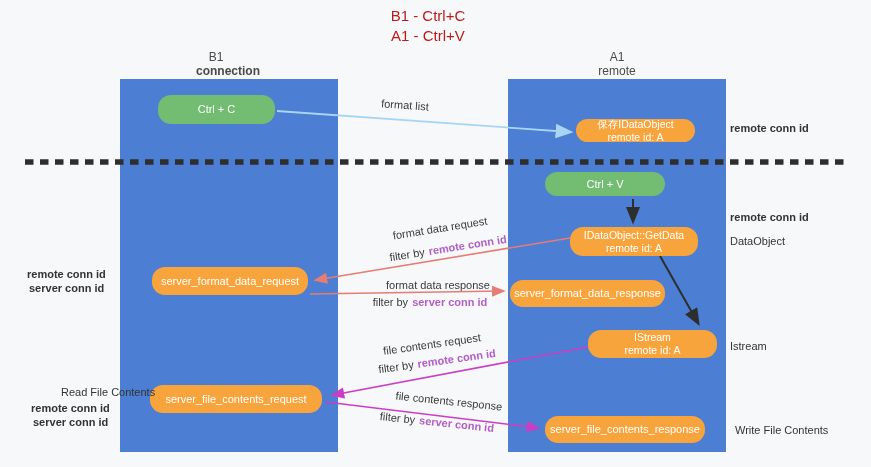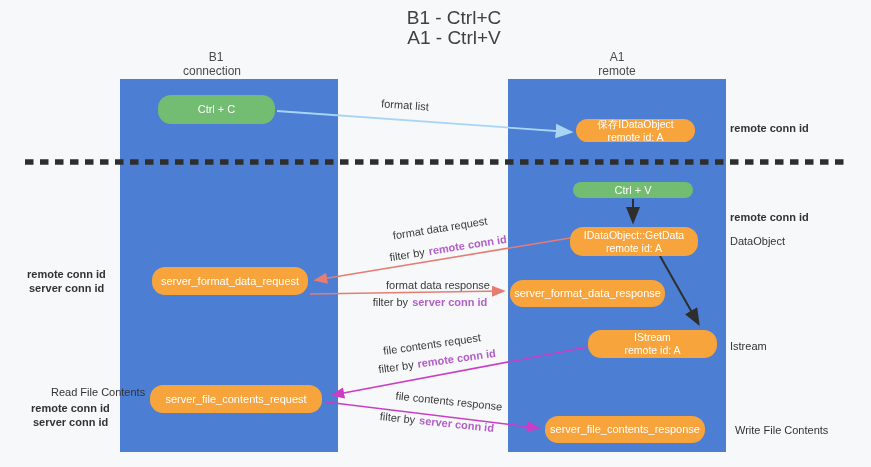--- a/index.html
+++ b/index.html
@@ -4,22 +4,22 @@
 <style>
   html,body{margin:0;padding:0;background:#f7f8f9;}
   #canvas{
     position:relative;width:871px;height:467px;overflow:hidden;
     background:#f7f8f9;
     font-family:"Liberation Sans", sans-serif;
     color:#3c3c3c;
   }
   .abs{position:absolute;}
   .title-line{
-    left:454px;transform:translateX(-50%);
-    font-size:19px;color:#404040;white-space:nowrap;
+    left:428px;transform:translateX(-50%);
+    font-size:15px;color:#b91c1c;white-space:nowrap;
   }
   .col-header{
     transform:translateX(-50%);
     font-size:12px;color:#4a4a4a;white-space:nowrap;text-align:center;
   }
   .column{
     background:#4c7ed3;
   }
   .box{
     display:flex;flex-direction:column;align-items:center;justify-content:center;
@@ -40,21 +40,21 @@
 </style>
 </head>
 <body>
 
 <div id="canvas">
 
   <div class="abs title-line" style="top:7px;">B1 - Ctrl+C</div>
   <div class="abs title-line" style="top:27px;">A1 - Ctrl+V</div>
 
   <div class="abs col-header" style="left:216px;top:50px;">B1</div>
-  <div class="abs col-header" style="left:212px;top:64px;">connection</div>
+  <div class="abs col-header" style="left:228px;top:64px;font-weight:bold;">connection</div>
   <div class="abs col-header" style="left:617px;top:50px;">A1</div>
   <div class="abs col-header" style="left:617px;top:64px;">remote</div>
 
   <div class="abs column" style="left:120px;top:79px;width:218px;height:373px;"></div>
   <div class="abs column" style="left:508px;top:79px;width:218px;height:373px;"></div>
 
   <svg width="871" height="467">
     <defs>
       <marker id="m-blue" viewBox="0 0 10 8" refX="8" refY="4" markerWidth="10" markerHeight="8" orient="auto">
           <path d="M0,0 L10,4 L0,8 z" fill="#a9d5f5"></path>
@@ -83,21 +83,21 @@
 
   <div class="abs box green" style="left:158px;top:95px;width:117px;height:29px;">
     <div>Ctrl + C</div>
   </div>
 
   <div class="abs box orange" style="left:576px;top:119px;width:119px;height:23px;">
     <div class="l2">保存IDataObject</div>
     <div class="l2">remote id: A</div>
   </div>
 
-  <div class="abs box green" style="left:573px;top:172px;width:120px;height:16px;margin-top:10px;">
+  <div class="abs box green" style="left:545px;top:172px;width:120px;height:24px;">
     <div>Ctrl + V</div>
   </div>
 
   <div class="abs box orange" style="left:570px;top:227px;width:128px;height:29px;">
     <div class="l2">IDataObject::GetData</div>
     <div class="l2">remote id: A</div>
   </div>
 
   <div class="abs box orange" style="left:152px;top:267px;width:156px;height:28px;">
     <div>server_format_data_request</div>
@@ -143,17 +143,17 @@
   </div>
 
   <div class="abs side-label bold purple" style="left:730px;top:122px;">remote conn id</div>
   <div class="abs side-label bold purple" style="left:730px;top:211px;">remote conn id</div>
   <div class="abs side-label" style="left:730px;top:235px;">DataObject</div>
   <div class="abs side-label" style="left:730px;top:340px;">Istream</div>
   <div class="abs side-label" style="left:735px;top:424px;">Write File Contents</div>
 
   <div class="abs side-label bold purple" style="left:27px;top:268px;">remote conn id</div>
   <div class="abs side-label bold greentext" style="left:29px;top:282px;">server conn id</div>
-  <div class="abs side-label" style="left:27px;top:386px;padding-left:24px;">Read File Contents</div>
+  <div class="abs side-label" style="left:37px;top:386px;padding-left:24px;">Read File Contents</div>
   <div class="abs side-label bold purple" style="left:31px;top:402px;">remote conn id</div>
   <div class="abs side-label bold greentext" style="left:33px;top:416px;">server conn id</div>
 
 </div>
 
 </body></html>

